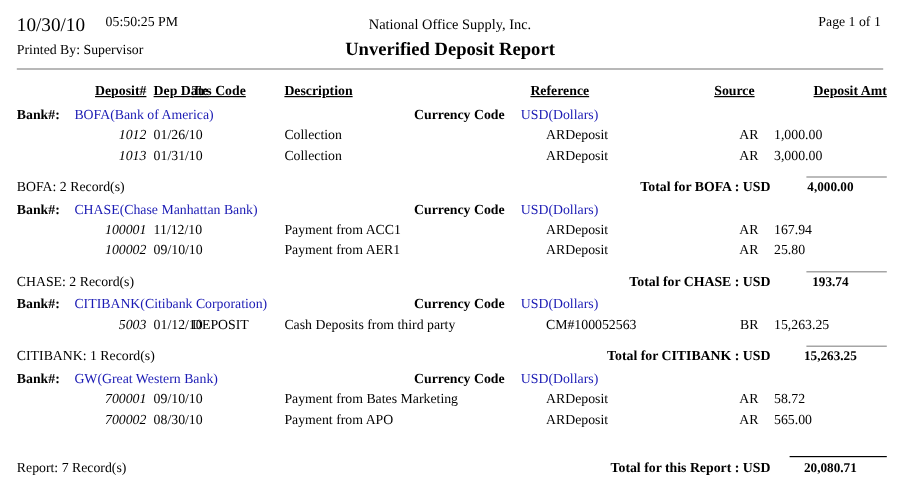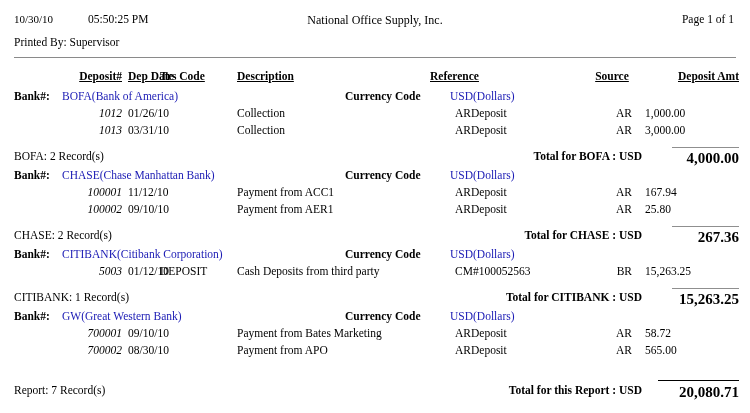--- a/index.html
+++ b/index.html
@@ -26,21 +26,21 @@
 
   
   .rpt-header {
     position: relative;
     height: 58px;
   }
   .hdr-date {
     position: absolute;
     left: 14px;
     top: 13px;
-    font-size: 11px;
+    font-size: 16px;
   }
   .hdr-time {
     position: absolute;
     left: 88px;
     top: 13px;
     font-size: 11.5px;
   }
   .hdr-company {
     position: absolute;
     left: 0;
@@ -98,37 +98,37 @@
   }
 
   
   .c-bankno   { left: 14px;  font-weight: bold; }
   .c-bankname { left: 62px; }
   .c-deposit  { left: 38px;  width: 84px; text-align: right; font-style: italic; }
   .c-depdate  { left: 128px; }
   .c-trscode  { left: 160px; }
   .c-desc     { left: 237px; }
   .c-curlabel { left: 345px; font-weight: bold; }
-  .c-curval   { left: 450px; }
+  .c-curval   { left: 434px; }
   .c-ref      { left: 455px; }
   .c-source   { left: 592px; width: 40px; text-align: right; }
   .c-amt      { left: 645px; width: 94px; text-align: left; }
 
   
   .hdr-row { height: 20px; }
   .hdr-row .cell {
     font-weight: bold;
     text-decoration: underline;
     font-size: 11.5px;
   }
   .h-deposit  { left: 38px;  width: 84px; text-align: right; }
   .h-depdate  { left: 128px; }
   .h-trscode  { left: 160px; }
   .h-desc     { left: 237px; }
-  .h-ref      { left: 430px; }
+  .h-ref      { left: 442px; }
   .h-source   { left: 592px; width: 40px; text-align: center; }
   .h-amt      { left: 645px; width: 94px; text-align: right; }
 
   .blue { color: #1a1ab4; }
 
   
   .reccount {
     position: absolute;
     left: 14px;
     top: 0;
@@ -141,23 +141,23 @@
     top: 0;
     font-weight: bold;
     font-size: 11.5px;
     white-space: nowrap;
   }
   .total-amt {
     position: absolute;
     left: 645px;
     width: 94px;
     top: 0;
-    text-align: right;
+    text-align: center;
     font-weight: bold;
-    font-size: 15px;
+    font-size: 11px;
   }
   .subrule {
     position: absolute;
     left: 672px;
     width: 67px;
     height: 1px;
     background: #8f8f8f;
     top: -3px;
   }
   .grandrule-top {
@@ -175,20 +175,21 @@
 <body>
 
 <div class="page">
 
   <div class="rpt-header">
     <div class="hdr-date">10/30/10</div>
     <div class="hdr-time">05:50:25 PM</div>
     <div class="hdr-company">National Office Supply, Inc.</div>
     <div class="hdr-page">Page 1 of 1</div>
     <div class="hdr-printedby">Printed By: Supervisor</div>
+    <div class="hdr-title">Unverified Deposit Report</div>
     <div class="hdr-rule"></div>
   </div>
 
   <div class="rpt-body">
 
     <div class="row hdr-row">
       <span class="cell h-deposit">Deposit#</span>
       <span class="cell h-depdate">Dep Date</span>
       <span class="cell h-trscode">Trs Code</span>
       <span class="cell h-desc">Description</span>
@@ -207,21 +208,21 @@
       <span class="cell c-deposit">1012</span>
       <span class="cell c-depdate">01/26/10</span>
       <span class="cell c-trscode"></span>
       <span class="cell c-desc">Collection</span>
       <span class="cell c-ref">ARDeposit</span>
       <span class="cell c-source">AR</span>
       <span class="cell c-amt">1,000.00</span>
     </div>
     <div class="row">
       <span class="cell c-deposit">1013</span>
-      <span class="cell c-depdate">03/31/10</span>
+      <span class="cell c-depdate">01/31/10</span>
       <span class="cell c-trscode"></span>
       <span class="cell c-desc">Collection</span>
       <span class="cell c-ref">ARDeposit</span>
       <span class="cell c-source">AR</span>
       <span class="cell c-amt">3,000.00</span>
     </div>
     <div class="spacer"></div>
     <div class="row tall">
       <span class="subrule"></span>
       <span class="reccount">BOFA: 2 Record(s)</span>
@@ -251,21 +252,21 @@
       <span class="cell c-desc">Payment from AER1</span>
       <span class="cell c-ref">ARDeposit</span>
       <span class="cell c-source">AR</span>
       <span class="cell c-amt">25.80</span>
     </div>
     <div class="spacer"></div>
     <div class="row tall">
       <span class="subrule"></span>
       <span class="reccount">CHASE: 2 Record(s)</span>
       <span class="total-label">Total for CHASE : USD</span>
-      <span class="total-amt">267.36</span>
+      <span class="total-amt">193.74</span>
     </div>
 
     <div class="row">
       <span class="cell c-bankno">Bank#:</span>
       <span class="cell c-bankname blue">CITIBANK(Citibank Corporation)</span>
       <span class="cell c-curlabel">Currency Code</span>
       <span class="cell c-curval blue">USD(Dollars)</span>
     </div>
     <div class="row">
       <span class="cell c-deposit">5003</span>

